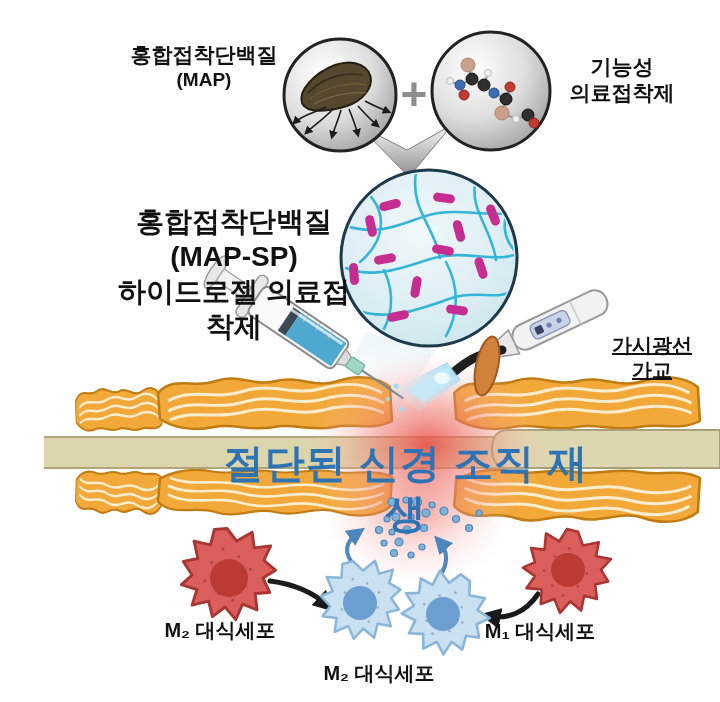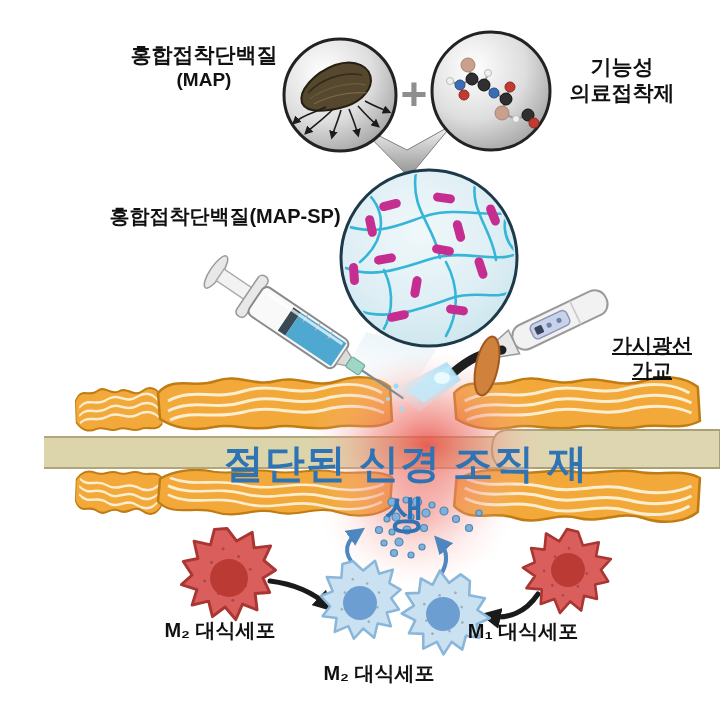--- a/index.html
+++ b/index.html
@@ -6,27 +6,27 @@
   #stage{position:relative;width:720px;height:702px;background:#fff;overflow:hidden;
          font-family:"Liberation Sans","DejaVu Sans",sans-serif;margin-left:44px;}
   #art{position:absolute;left:0;top:0;}
   .lbl{position:absolute;text-align:center;font-weight:bold;color:#111;line-height:1.25;}
   .lbl span{display:block;}
   .map-lbl{left:60px;top:42px;width:200px;font-size:21px;}
   .map-lbl .sub{font-size:19px;}
   .sp-lbl{left:483px;top:54px;width:190px;font-size:21px;}
   .sp-lbl .sub{font-size:19px;}
   .plus{left:344px;top:66px;width:52px;font-size:46px;color:#8e8e8e;font-weight:bold;}
-  .gel-lbl{left:55px;top:204px;width:252px;font-size:20px;}
+  .gel-lbl{left:64px;top:204px;width:252px;font-size:28px;}
   .light-lbl{left:538px;top:333px;width:140px;font-size:20px;text-decoration:underline;}
   .title{left:162px;top:438px;width:400px;font-size:40px;color:var(--title_blue,#2e74b5);
          letter-spacing:1px;}
   .m2p-lbl{left:81px;top:618px;width:190px;font-size:20px;}
   .m2c-lbl{left:240px;top:661px;width:190px;font-size:20px;}
-  .m1-lbl{left:384px;top:619px;width:190px;font-size:20px;}
+  .m1-lbl{left:401px;top:619px;width:190px;font-size:20px;}
 </style>
 </head>
 <body>
 
 <div id="stage">
 
 <svg id="art" width="720" height="702" viewBox="0 0 720 702">
   <defs>
     <radialGradient id="cg" cx="35%" cy="30%" r="80%">
       <stop offset="0%" stop-color="#ffffff"></stop>
@@ -291,20 +291,21 @@
 
 <div class="lbl plus">+</div>
 
 <div class="lbl sp-lbl">
   <span>기능성</span>
   <span>의료접착제</span>
 </div>
 
 <div class="lbl gel-lbl">
   <span>홍합접착단백질(MAP-SP)</span>
+  <span>하이드로젤 의료접착제</span>
 </div>
 
 <div class="lbl light-lbl">
   <span>가시광선</span>
   <span>가교</span>
 </div>
 
 <div class="lbl title">절단된 신경 조직 재생</div>
 
 <div class="lbl m2p-lbl">

